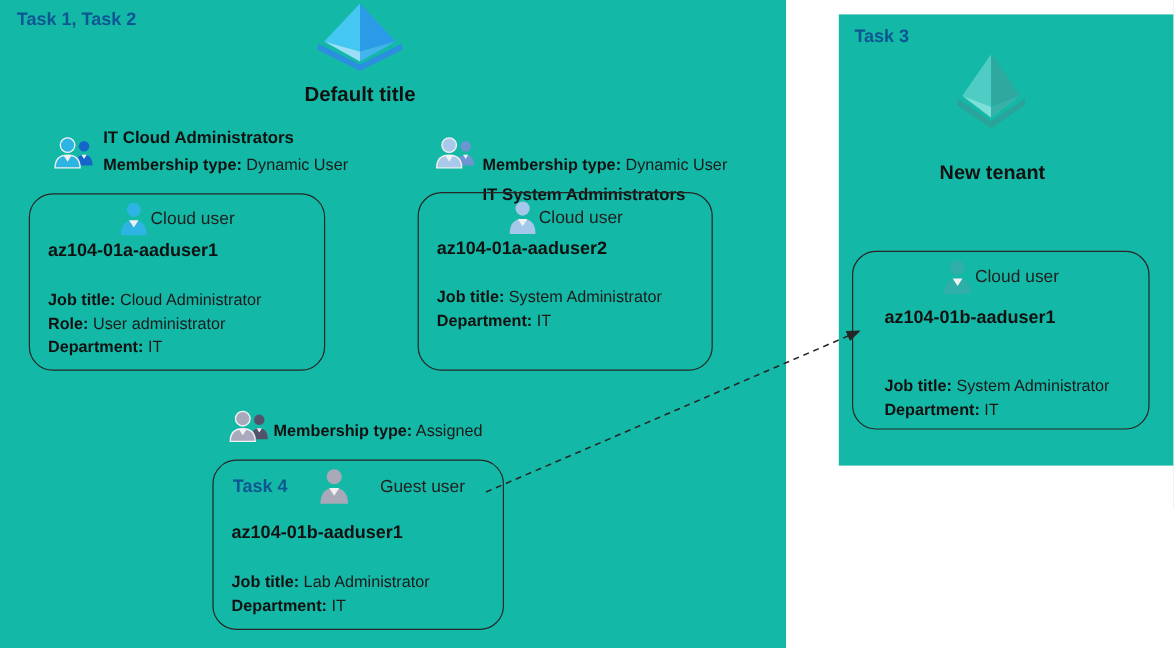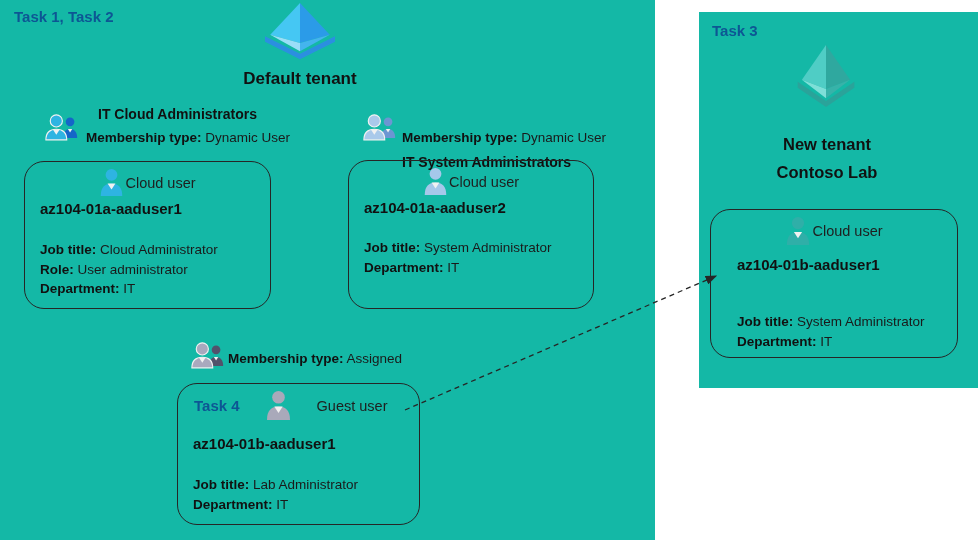--- a/index.html
+++ b/index.html
@@ -34,35 +34,35 @@
     <div class="task" style="left:14px;top:8px;">Task 1, Task 2</div>
 
     <svg class="abs" style="left:258px;top:3px;" width="84" height="60" viewBox="0 0 96 72" preserveAspectRatio="none">
       <polygon points="8,40 48,61 88,40 88,46.5 48,67.5 8,46.5" fill="#2b8fe0"></polygon>
       <polygon points="48,0 14,38 48,48" fill="#45c7f3"></polygon>
       <polygon points="48,0 82,38 48,48" fill="#2b9be8"></polygon>
       <polygon points="14,38 48,58 48,48" fill="#9adef8"></polygon>
       <polygon points="82,38 48,58 48,48" fill="#44b4ee"></polygon>
     </svg>
 
-    <div class="ttitle" style="left:210px;top:69px;width:180px;">Default tenant</div>
+    <div class="ttitle" style="left:210px;top:69px;width:180px;">Default title</div>
 
     <svg class="abs" style="left:44px;top:112px;" width="36" height="33" viewBox="0 0 38 34">
       <g fill="#1566c8">
         <circle cx="27.5" cy="10" r="4.6"></circle>
         <path d="M20 27 C20 20.5 23 17.5 27.5 17.5 C32 17.5 35 20.5 35 27 Z"></path>
       </g>
       <polygon points="25.2,17.5 29.8,17.5 27.5,21.2" fill="#f1f1f1"></polygon>
       <g stroke="#f1f1f1" stroke-width="1.2" fill="#2eb4e2">
         <circle cx="13" cy="9" r="6.4"></circle>
         <path d="M2 29 C2 21 6.5 17.8 13 17.8 C19.5 17.8 24 21 24 29 Z"></path>
       </g>
       <polygon points="9.4,18 16.6,18 13,23.6" fill="#f1f1f1"></polygon>
     </svg>
-    <div class="gtitle" style="left:98px;top:106px;text-align:right;">IT Cloud Administrators</div>
+    <div class="gtitle" style="left:86px;top:106px;text-align:right;">IT Cloud Administrators</div>
     <div class="gmember" style="left:86px;top:130px;"><span class="b">Membership type:</span> <span>Dynamic User</span></div>
 
     <div class="card" style="left:24px;top:161px;width:245px;height:146px;">
       <div class="chead">
         <svg width="25" height="29" viewBox="0 0 24 28">
           <g fill="#2eb4e2">
             <circle cx="12" cy="6.6" r="5.7"></circle>
             <path d="M1.6 27 C1.6 18.6 5.6 15 12 15 C18.4 15 22.4 18.6 22.4 27 Z"></path>
           </g>
           <polygon points="8.2,15 15.8,15 12,20.8" fill="#f1f1f1"></polygon>
@@ -151,21 +151,20 @@
     <svg class="abs" style="left:93px;top:33px;" width="68" height="66" viewBox="0 0 96 72" preserveAspectRatio="none">
       <polygon points="8,40 48,61 88,40 88,46.5 48,67.5 8,46.5" fill="#2aa39a"></polygon>
       <polygon points="48,0 14,38 48,48" fill="#4fcdc5"></polygon>
       <polygon points="48,0 82,38 48,48" fill="#2fa89f"></polygon>
       <polygon points="14,38 48,58 48,48" fill="#7edfd8"></polygon>
       <polygon points="82,38 48,58 48,48" fill="#38b2a9"></polygon>
     </svg>
 
     <div class="ttitle2" style="left:28px;top:118px;width:200px;">
       <div>New tenant</div>
-      <div>Contoso Lab</div>
     </div>
 
     <div class="card" style="left:11px;top:197px;width:246px;height:147px;">
       <div class="chead">
         <svg width="26" height="30" viewBox="0 0 24 28">
           <g fill="#2fafa8">
             <circle cx="12" cy="6.6" r="5.7"></circle>
             <path d="M1.6 27 C1.6 18.6 5.6 15 12 15 C18.4 15 22.4 18.6 22.4 27 Z"></path>
           </g>
           <polygon points="8.2,15 15.8,15 12,20.8" fill="#f1f1f1"></polygon>

